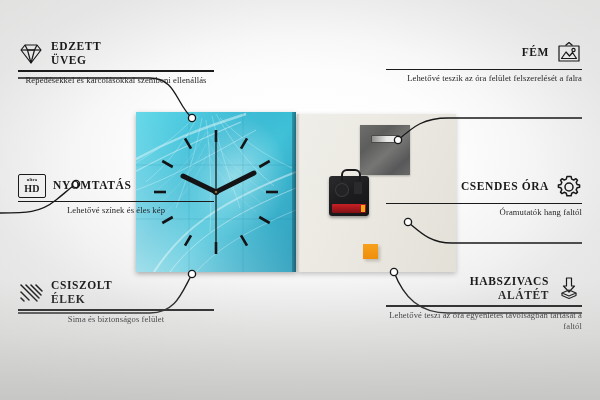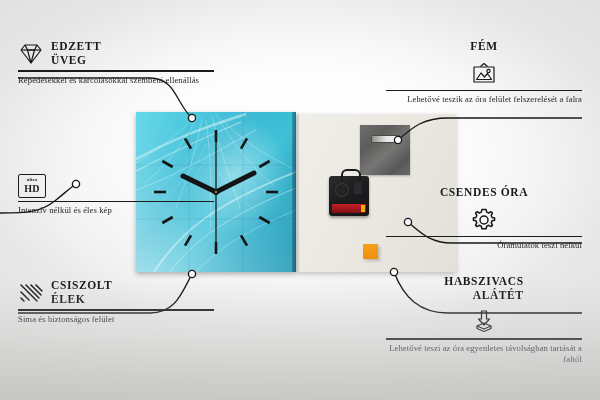--- a/index.html
+++ b/index.html
@@ -153,21 +153,21 @@
   .feature {
     position: absolute;
     width: 196px;
   }
   .feature .head {
     display: flex;
     align-items: center;
     gap: 7px;
   }
   .feature.left .head { justify-content: flex-start; }
-  .feature.right .head { justify-content: flex-end; flex-direction: column; }
+  .feature.right .head { justify-content: flex-end; }
   .feature .title {
     font-size: 11.5px;
     font-weight: bold;
     letter-spacing: 0.6px;
     color: #19191a;
     line-height: 1.18;
     text-transform: uppercase;
   }
   .feature.left .title { text-align: left; }
   .feature.right .title { text-align: right; }
@@ -177,21 +177,21 @@
     margin-top: 3px;
     width: 100%;
   }
   .feature .desc {
     font-size: 8.6px;
     color: #27272a;
     line-height: 1.32;
     margin-top: 3px;
     letter-spacing: 0.1px;
   }
-  .feature.left .desc { text-align: left; font-family: Liberation Serif, serif; }
+  .feature.left .desc { text-align: center; font-family: Liberation Serif, serif; }
   .feature.right .desc { text-align: right; }
   .ico { flex: 0 0 auto; width: 26px; height: 26px; display: block; }
 
   .hd-badge {
     flex: 0 0 auto;
     width: 26px; height: 22px;
     border: 1.4px solid #1b1b1c;
     border-radius: 2px;
     display: flex;
     flex-direction: column;
@@ -200,21 +200,21 @@
     line-height: 1;
   }
   .hd-badge .u { font-size: 4.6px; font-weight: bold; letter-spacing: 0.2px; color: #1b1b1c; }
   .hd-badge .h { font-size: 10px; font-weight: bold; letter-spacing: 0.2px; color: #1b1b1c; margin-top: 0.5px; }
 
   
   #feat-glass     { left: 18px;  top: 40px; }
   #feat-print     { left: 18px;  top: 174px; }
   #feat-edges     { left: 18px;  top: 279px; }
   #feat-handles   { left: 386px; top: 40px; }
-  #feat-mechanism { left: 386px; top: 186px; }
+  #feat-mechanism { left: 386px; top: 174px; }
   #feat-foam      { left: 386px; top: 275px; }
 
   #connectors {
     position: absolute;
     inset: 0;
     width: 600px;
     height: 400px;
     pointer-events: none;
   }
 </style>
@@ -365,24 +365,25 @@
     <div class="desc">Repedésekkel és karcolásokkal szembeni ellenállás</div>
   </div>
 
   <div class="feature left" id="feat-print">
     <div class="head">
       <div class="hd-badge">
         <span class="u">ultra</span>
         <span class="h">HD</span>
       </div>
       <div class="title">
-      </div>
-    </div>
-    <div class="rule"></div>
-    <div class="desc">Intenzív nélkül és éles kép</div>
+        <div>NYOMTATÁS</div>
+      </div>
+    </div>
+    <div class="rule"></div>
+    <div class="desc">Lehetővé színek és éles kép</div>
   </div>
 
   <div class="feature left" id="feat-edges">
     <div class="head">
       <svg class="ico" viewBox="0 0 26 26">
         <g stroke="#18181a" stroke-width="1.5" stroke-linecap="round">
           <line x1="3" y1="5" x2="19" y2="21"></line>
           <line x1="8" y1="5" x2="21" y2="18"></line>
           <line x1="13" y1="5" x2="23" y2="15"></line>
           <line x1="18" y1="5" x2="24" y2="11"></line>
@@ -423,21 +424,21 @@
         <div>CSENDES ÓRA</div>
       </div>
       <svg class="ico" viewBox="0 0 26 26">
         <g fill="none" stroke="#18181a" stroke-width="1.5" stroke-linejoin="round">
           <path d="M13 2.6 l2.1 0 0.6 2.5 2.1 0.9 2.2-1.3 1.5 1.5 -1.3 2.2 0.9 2.1 2.5 0.6 0 2.1 -2.5 0.6 -0.9 2.1 1.3 2.2 -1.5 1.5 -2.2-1.3 -2.1 0.9 -0.6 2.5 -2.1 0 -2.1 0 -0.6-2.5 -2.1-0.9 -2.2 1.3 -1.5-1.5 1.3-2.2 -0.9-2.1 -2.5-0.6 0-2.1 2.5-0.6 0.9-2.1 -1.3-2.2 1.5-1.5 2.2 1.3 2.1-0.9 0.6-2.5 Z"></path>
           <circle cx="13" cy="13" r="4"></circle>
         </g>
       </svg>
     </div>
     <div class="rule"></div>
-    <div class="desc">Óramutatók teszi nélkül</div>
+    <div class="desc">Óramutatók hang faltól</div>
   </div>
 
   <div class="feature right" id="feat-foam">
     <div class="head">
       <div class="title">
         <div>HABSZIVACS</div>
         <div>ALÁTÉT</div>
       </div>
       <svg class="ico" viewBox="0 0 26 26">
         <g fill="none" stroke="#18181a" stroke-width="1.2" stroke-linejoin="round">

